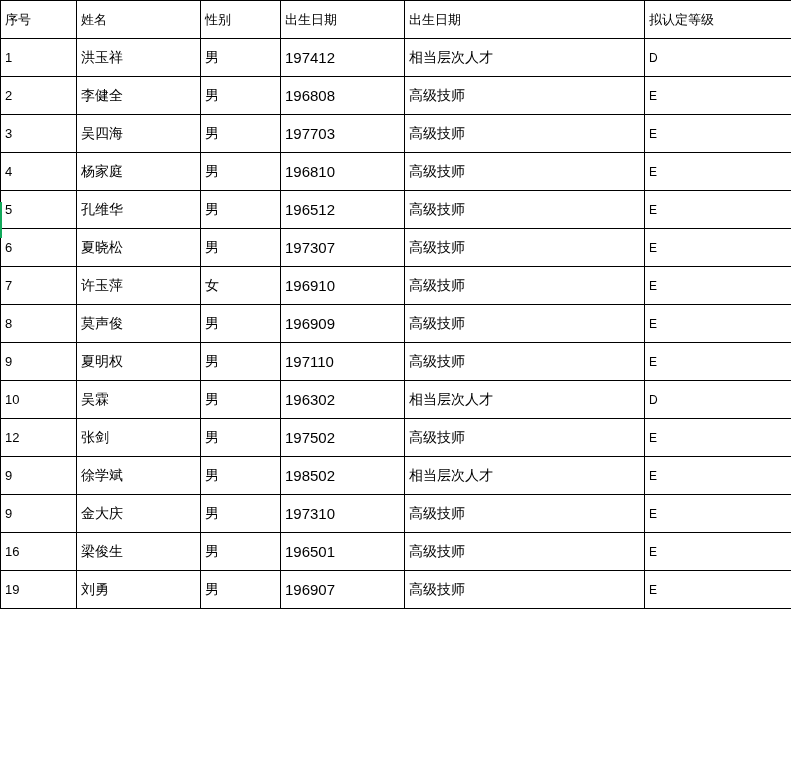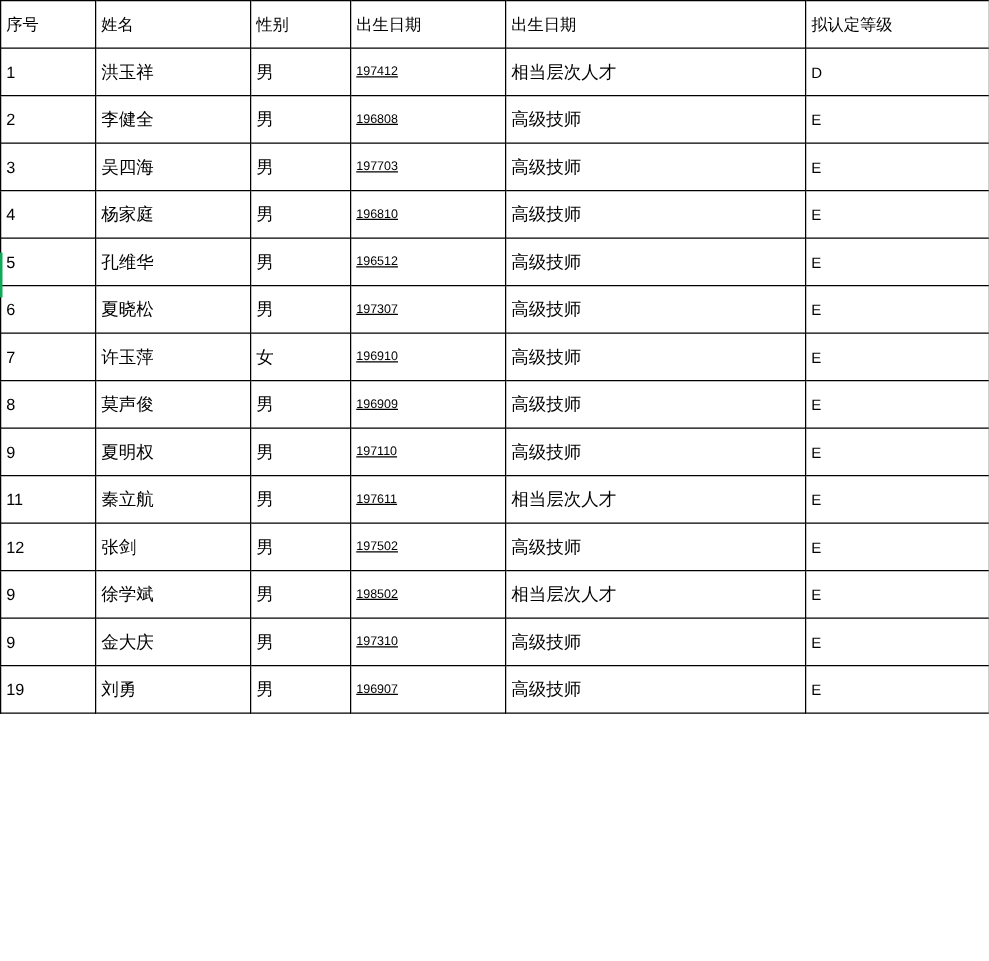--- a/index.html
+++ b/index.html
@@ -55,22 +55,21 @@
   }
   .cell-idx {
     font-size: 13px;
   }
   .cell-name,
   .cell-sex,
   .cell-cond {
     font-size: 14px;
   }
   .cell-date {
-    font-size: 10px;
-    text-decoration: underline;
+    font-size: 15px;
   }
   .cell-grade {
     font-size: 12px;
   }
   
   .sel-marker {
     position: absolute;
     left: 0px;
     top: 202px;
     width: 2px;
@@ -177,29 +176,29 @@
 
       <tr>
         <td class="c0 cell-idx">9</td>
         <td class="cell-name">夏明权</td>
         <td class="cell-sex">男</td>
         <td class="cell-date">197110</td>
         <td class="cell-cond">高级技师</td>
         <td class="cell-grade">E</td>
       </tr>
 
-
-      <tr>
-        <td class="c0 cell-idx">11</td>
-        <td class="cell-name">秦立航</td>
-        <td class="cell-sex">男</td>
-        <td class="cell-date">197611</td>
+      <tr>
+        <td class="c0 cell-idx">10</td>
+        <td class="cell-name">吴霖</td>
+        <td class="cell-sex">男</td>
+        <td class="cell-date">196302</td>
         <td class="cell-cond">相当层次人才</td>
-        <td class="cell-grade">E</td>
-      </tr>
+        <td class="cell-grade">D</td>
+      </tr>
+
 
       <tr>
         <td class="c0 cell-idx">12</td>
         <td class="cell-name">张剑</td>
         <td class="cell-sex">男</td>
         <td class="cell-date">197502</td>
         <td class="cell-cond">高级技师</td>
         <td class="cell-grade">E</td>
       </tr>
 
@@ -215,20 +214,28 @@
 
       <tr>
         <td class="c0 cell-idx">9</td>
         <td class="cell-name">金大庆</td>
         <td class="cell-sex">男</td>
         <td class="cell-date">197310</td>
         <td class="cell-cond">高级技师</td>
         <td class="cell-grade">E</td>
       </tr>
 
+      <tr>
+        <td class="c0 cell-idx">16</td>
+        <td class="cell-name">梁俊生</td>
+        <td class="cell-sex">男</td>
+        <td class="cell-date">196501</td>
+        <td class="cell-cond">高级技师</td>
+        <td class="cell-grade">E</td>
+      </tr>
 
 
 
       <tr>
         <td class="c0 cell-idx">19</td>
         <td class="cell-name">刘勇</td>
         <td class="cell-sex">男</td>
         <td class="cell-date">196907</td>
         <td class="cell-cond">高级技师</td>
         <td class="cell-grade">E</td>

